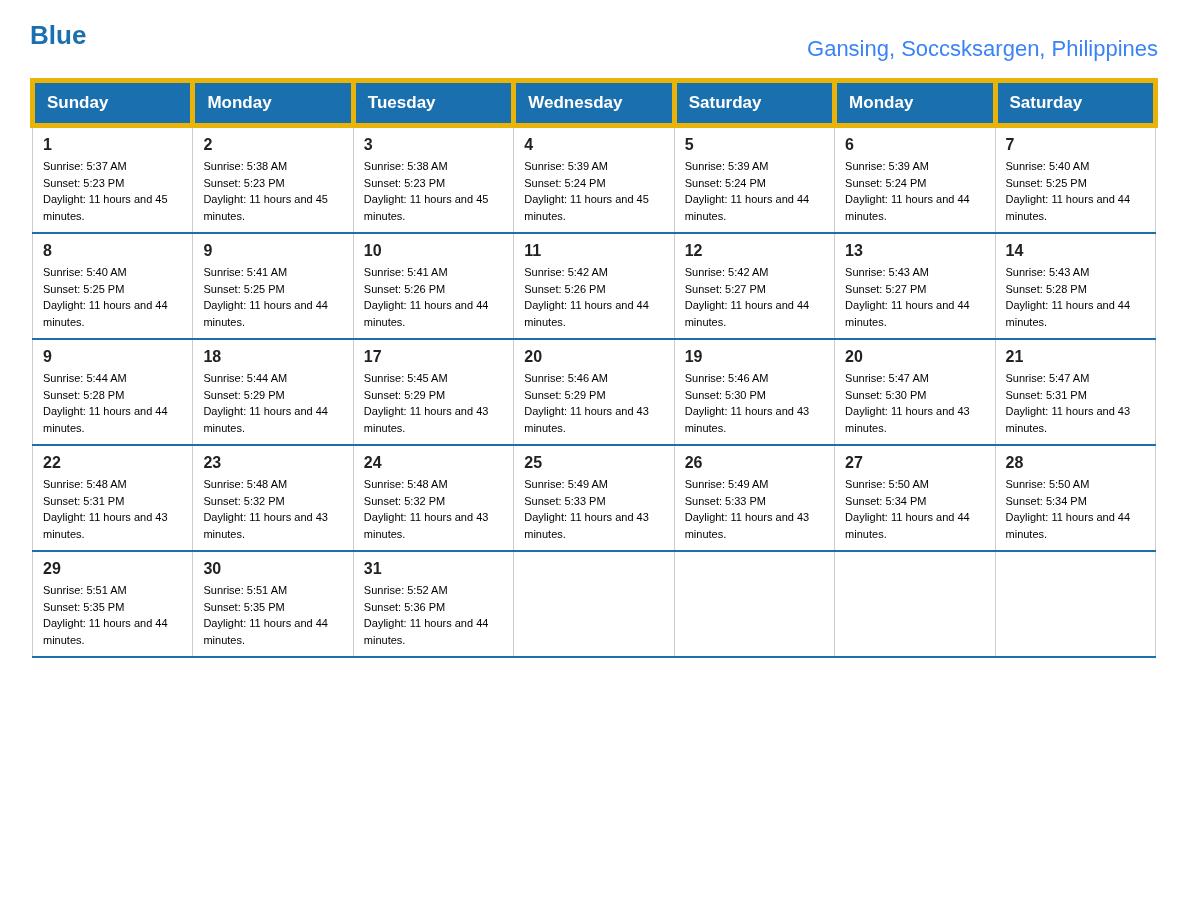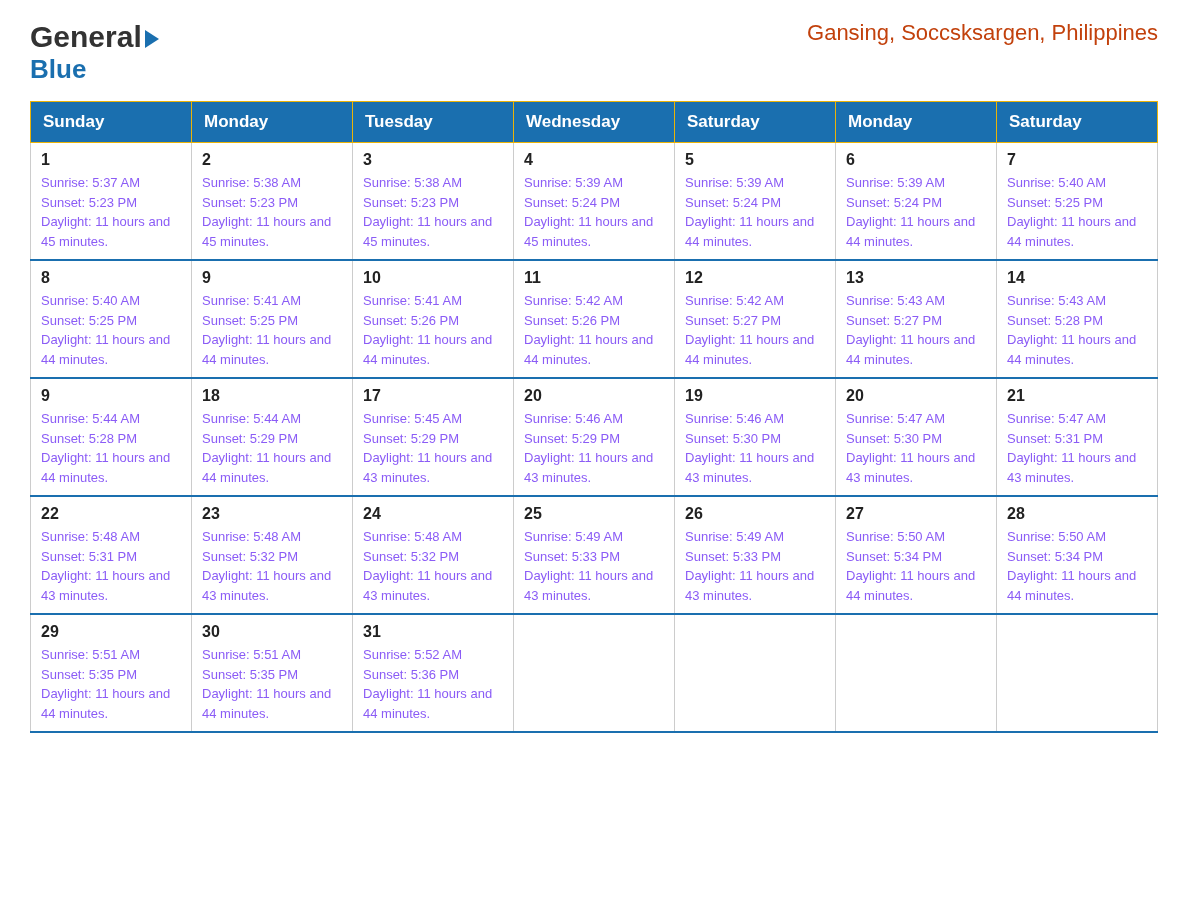--- a/index.html
+++ b/index.html
@@ -20,54 +20,54 @@
       text-align: right;
     }
     .month-title {
       font-size: 52px;
       font-weight: bold;
       color: #222;
       line-height: 1.1;
     }
     .location-title {
       font-size: 22px;
-      color: #c2410c;
-      margin-top: 0;
+      color: #3b82f6;
+      margin-top: 16px;
     }
     .calendar {
       width: 100%;
       border-collapse: collapse;
       border: 1.5px solid #1a6faf;
     }
     .calendar th {
       background-color: #1a6faf;
       color: #fff;
       font-size: 17px;
       font-weight: bold;
       padding: 10px 12px;
       text-align: left;
-      border: 1px solid #eab308;
+      border: 5px solid #eab308;
     }
     .calendar td {
       vertical-align: top;
       padding: 8px 10px;
       border: 1px solid #ccc;
       border-bottom: 2px solid #1a6faf;
       width: 14.28%;
       min-height: 100px;
     }
     .day-number {
       font-size: 16px;
       font-weight: bold;
       color: #222;
       margin-bottom: 4px;
     }
     .day-info {
-      font-size: 13px;
-      color: #8b5cf6;
+      font-size: 11px;
+      color: #000000;
       line-height: 1.5;
     }
     .empty-cell {
       background: #fff;
     }
     .logo-wrapper {
       display: flex;
       flex-direction: column;
     }
     .logo-line1 {
@@ -92,24 +92,20 @@
       font-size: 26px;
       font-weight: bold;
       color: #1a6faf;
     }
   </style>
 </head>
 <body>
 
 <div class="header">
   <div class="logo-wrapper">
-    <div class="logo-line1">
-      <span class="logo-general">General</span>
-      <span class="logo-arrow"></span>
-    </div>
     <span class="logo-blue-text">Blue</span>
   </div>
   <div class="title-area">
     <div class="location-title">Gansing, Soccsksargen, Philippines</div>
   </div>
 </div>
 
 <table class="calendar">
   <thead>
     <tr>

